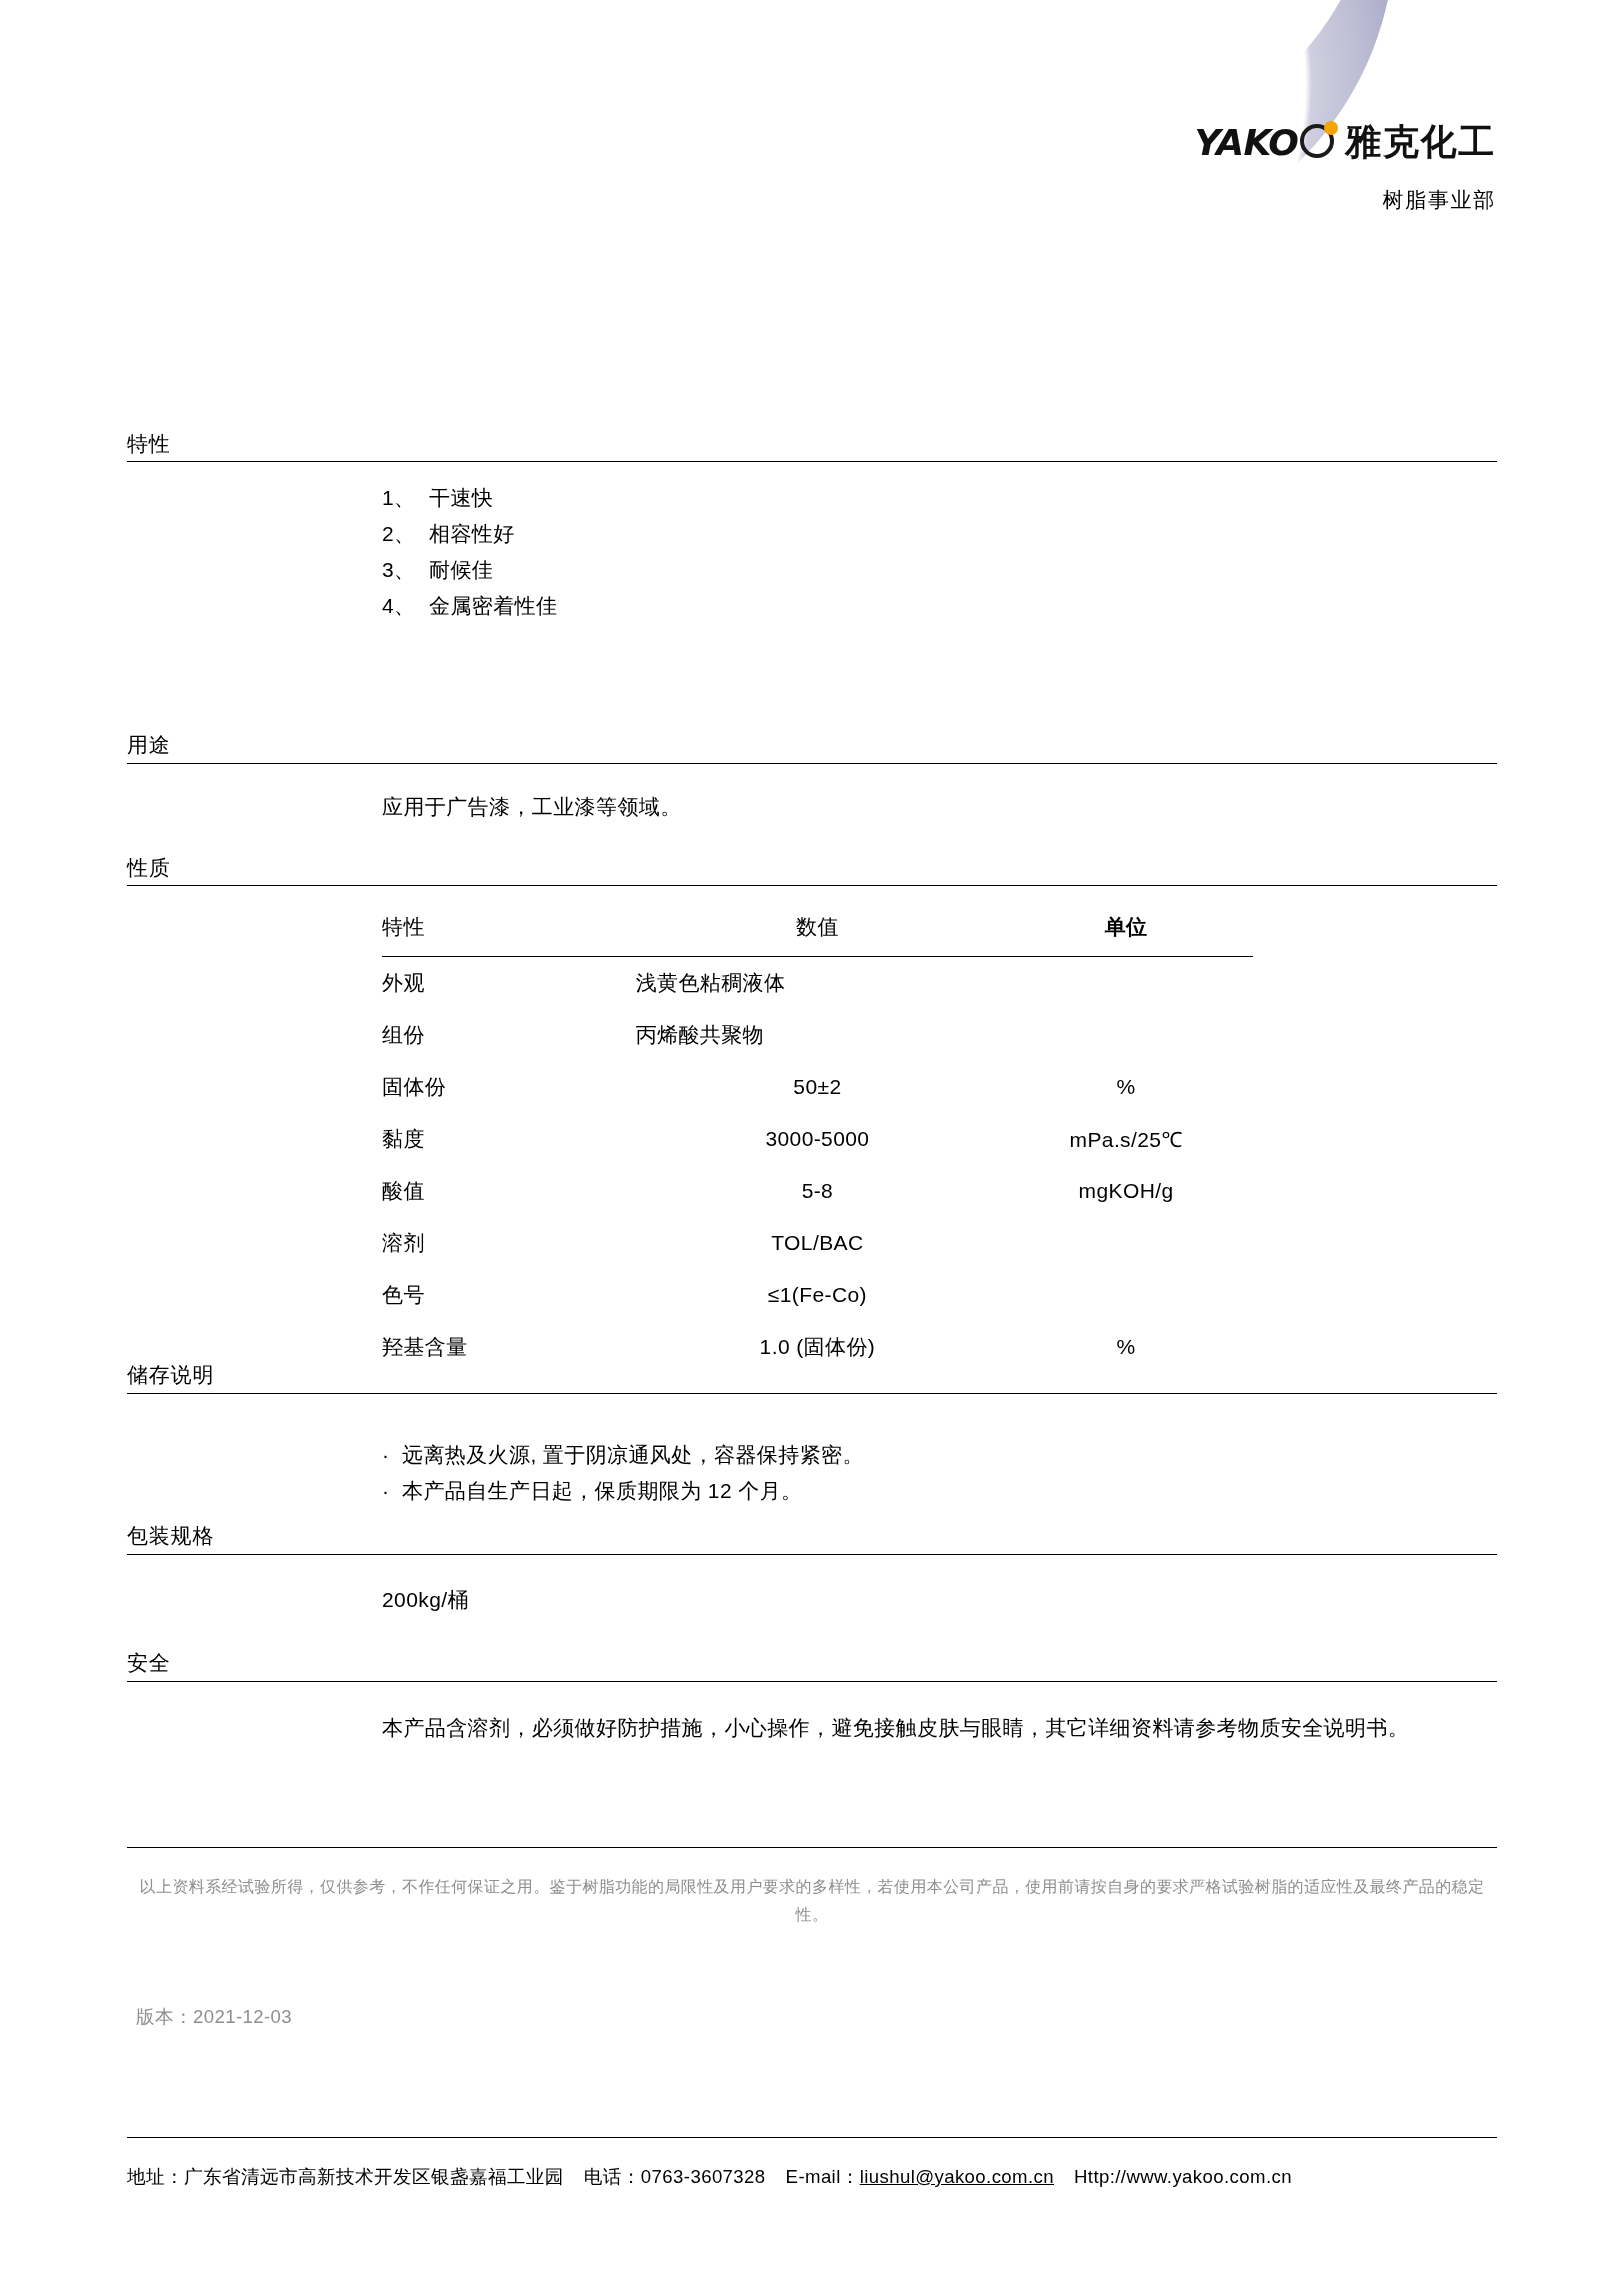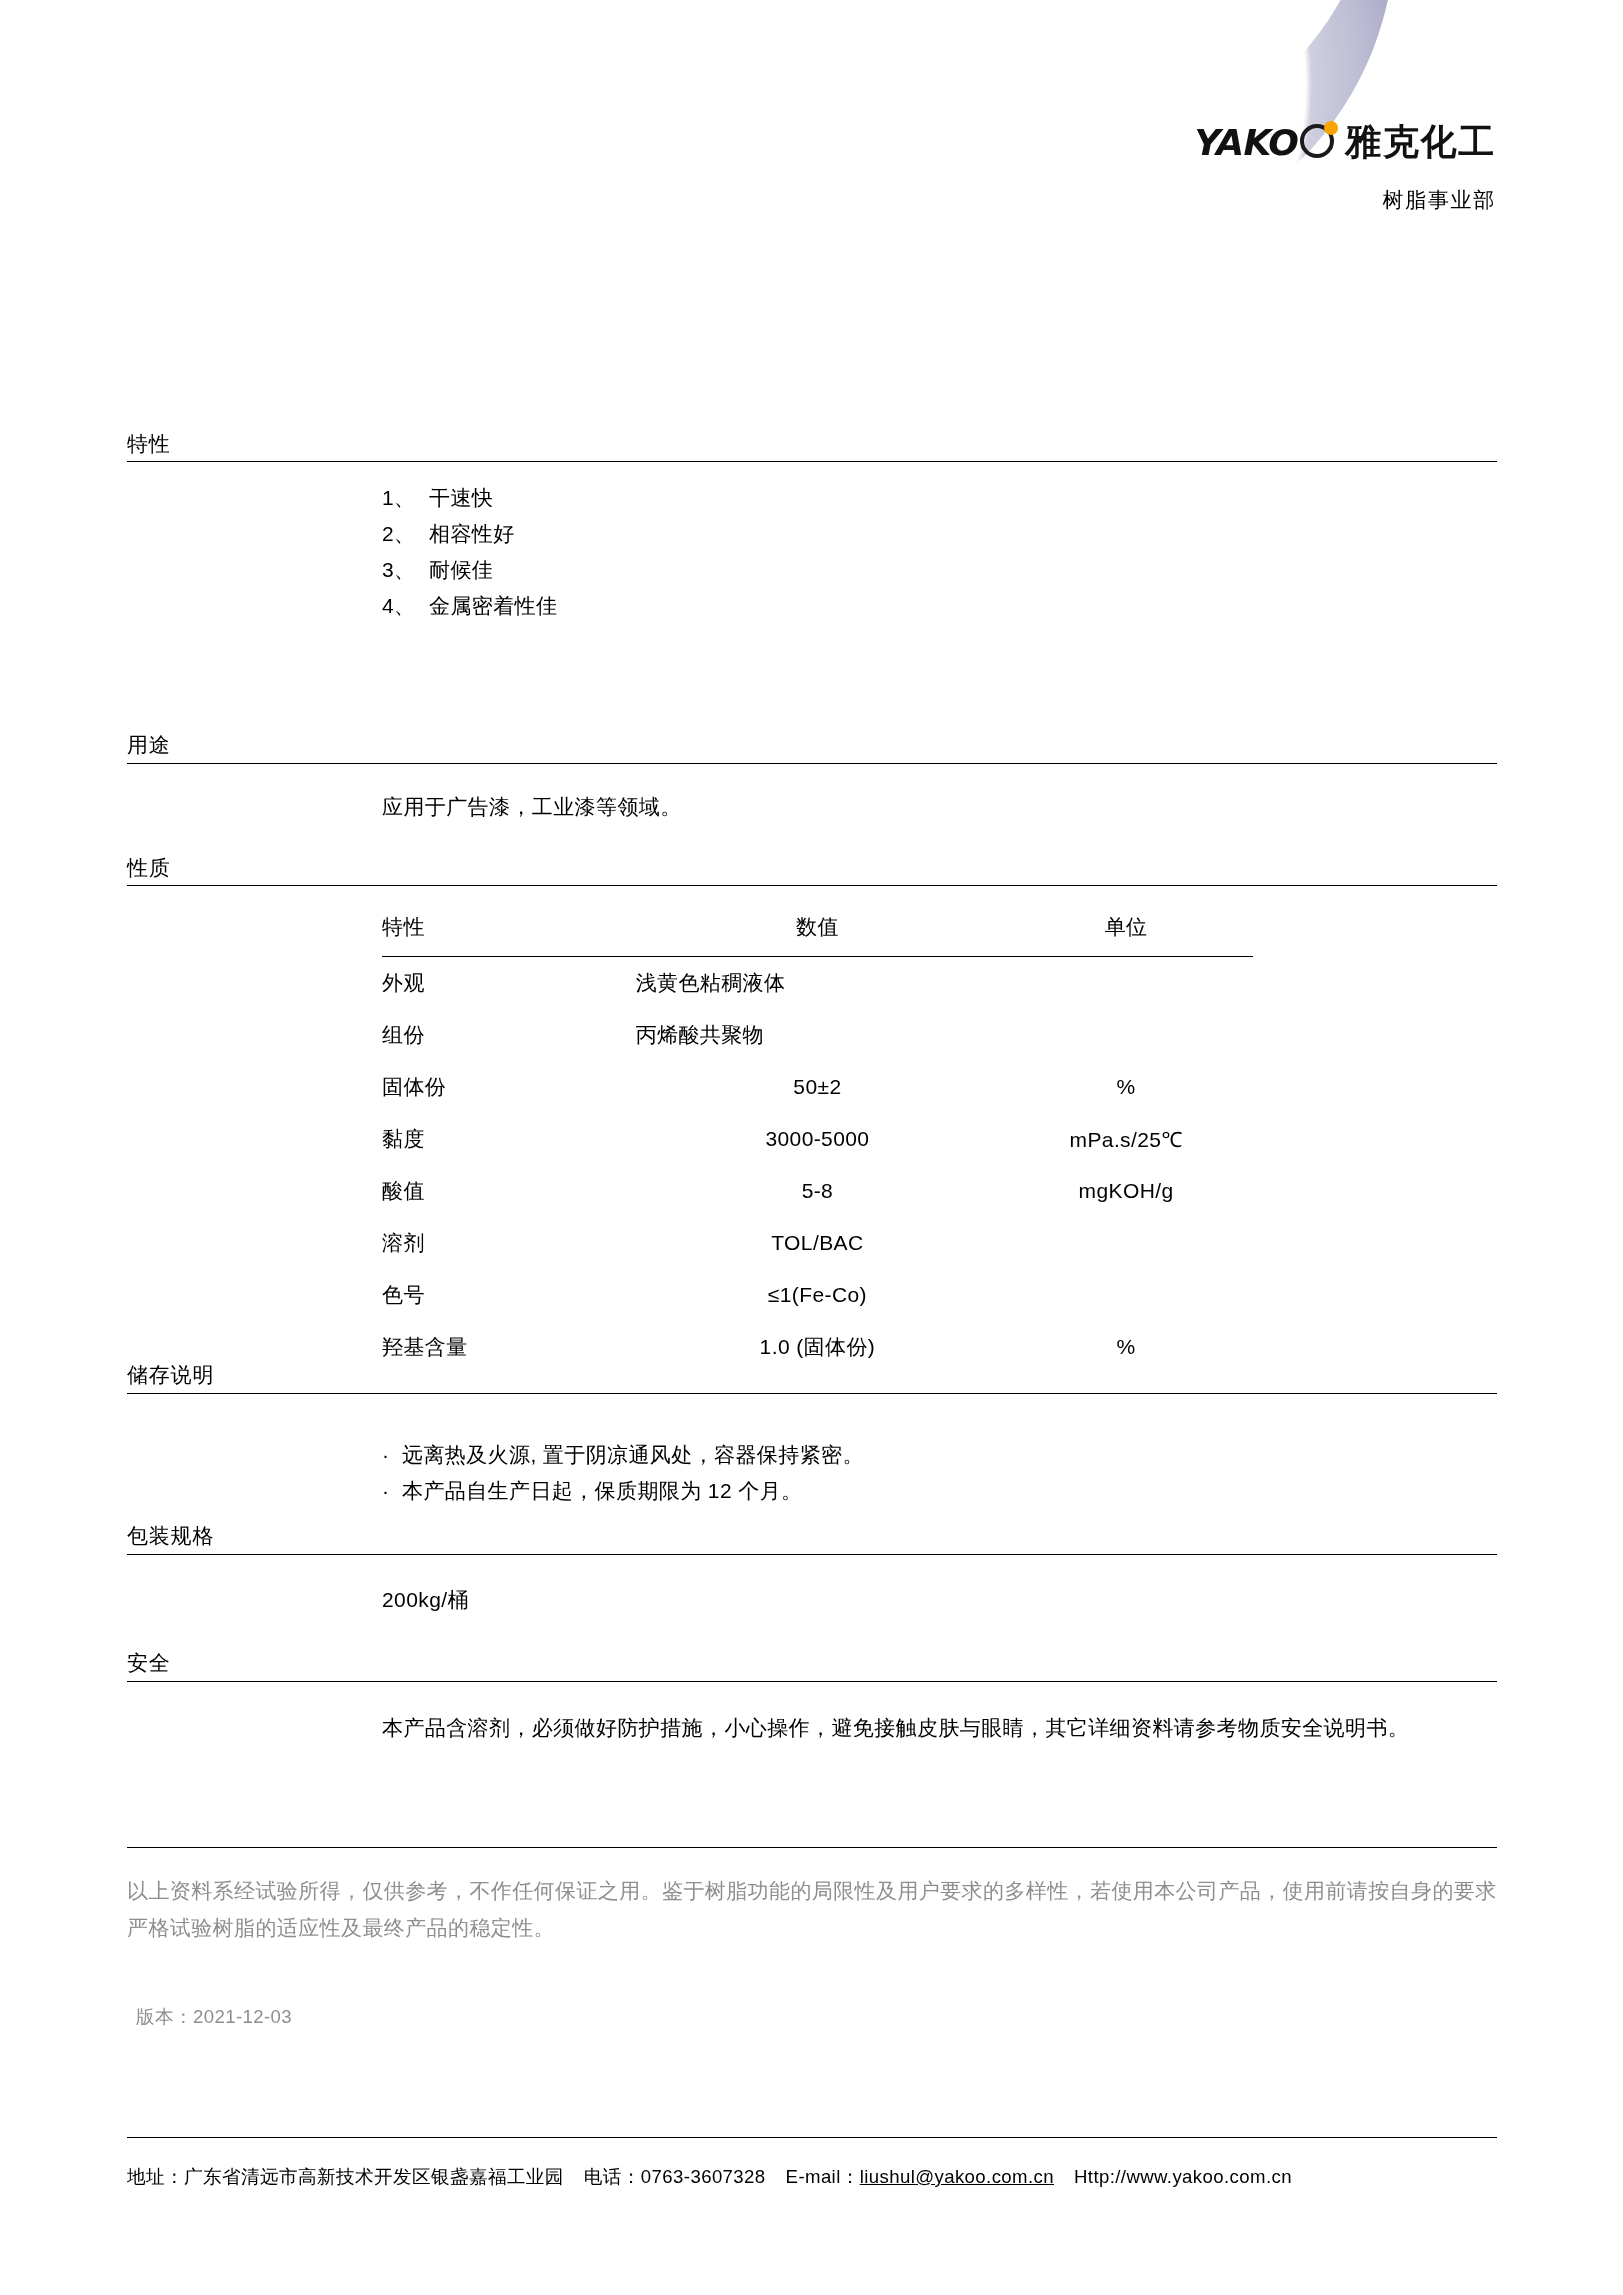--- a/index.html
+++ b/index.html
@@ -197,24 +197,25 @@
     width: 20px;
     color: #000;
   }
 
   
   .disclaimer {
     position: absolute;
     left: 127px;
     top: 1873px;
     width: 1370px;
-    font-size: 21px;
+    font-size: 16px;
     line-height: 1.75;
     color: #8e8e8e;
     letter-spacing: 0.4px;
+    text-align: center;
   }
   .version {
     position: absolute;
     left: 136px;
     top: 2004px;
     font-size: 18.6px;
     color: #8e8e8e;
     letter-spacing: 0.4px;
   }
   .footer-rule {
@@ -283,21 +284,21 @@
   <div class="body-text" style="left:382px; top:791px;">应用于广告漆，工业漆等领域。</div>
 
   <div class="section-title" style="top:854px;">性质</div>
   <div class="rule" style="top:885px;"></div>
 
   <table class="prop-table">
     <thead>
       <tr>
         <th class="col-name">特性</th>
         <th class="col-value val-center" style="text-align:center;">数值</th>
-        <th class="col-unit unit-center" style="text-align:center;">单位</th>
+        <th class="col-unit unit-center" style="text-align:center;font-weight:bold;">单位</th>
       </tr>
     </thead>
     <tbody>
       <tr>
         <td>外观</td>
         <td class="val-left">浅黄色粘稠液体</td>
         <td class="unit-center"></td>
       </tr>
       <tr>
         <td>组份</td>

